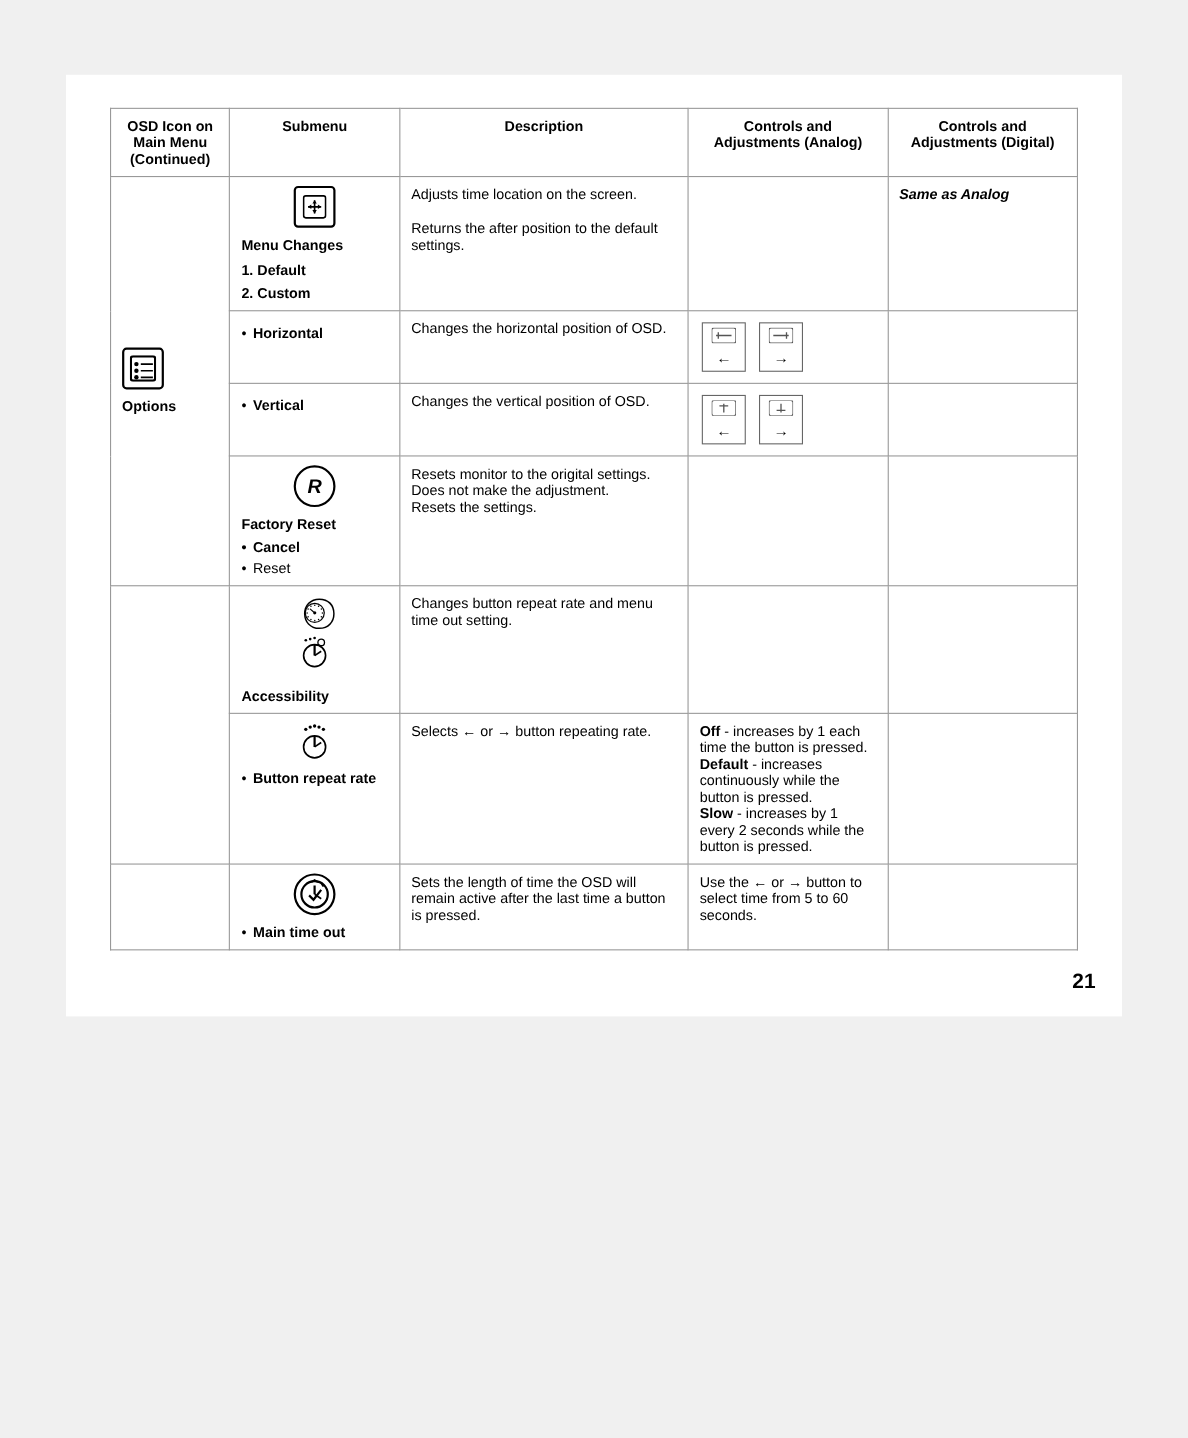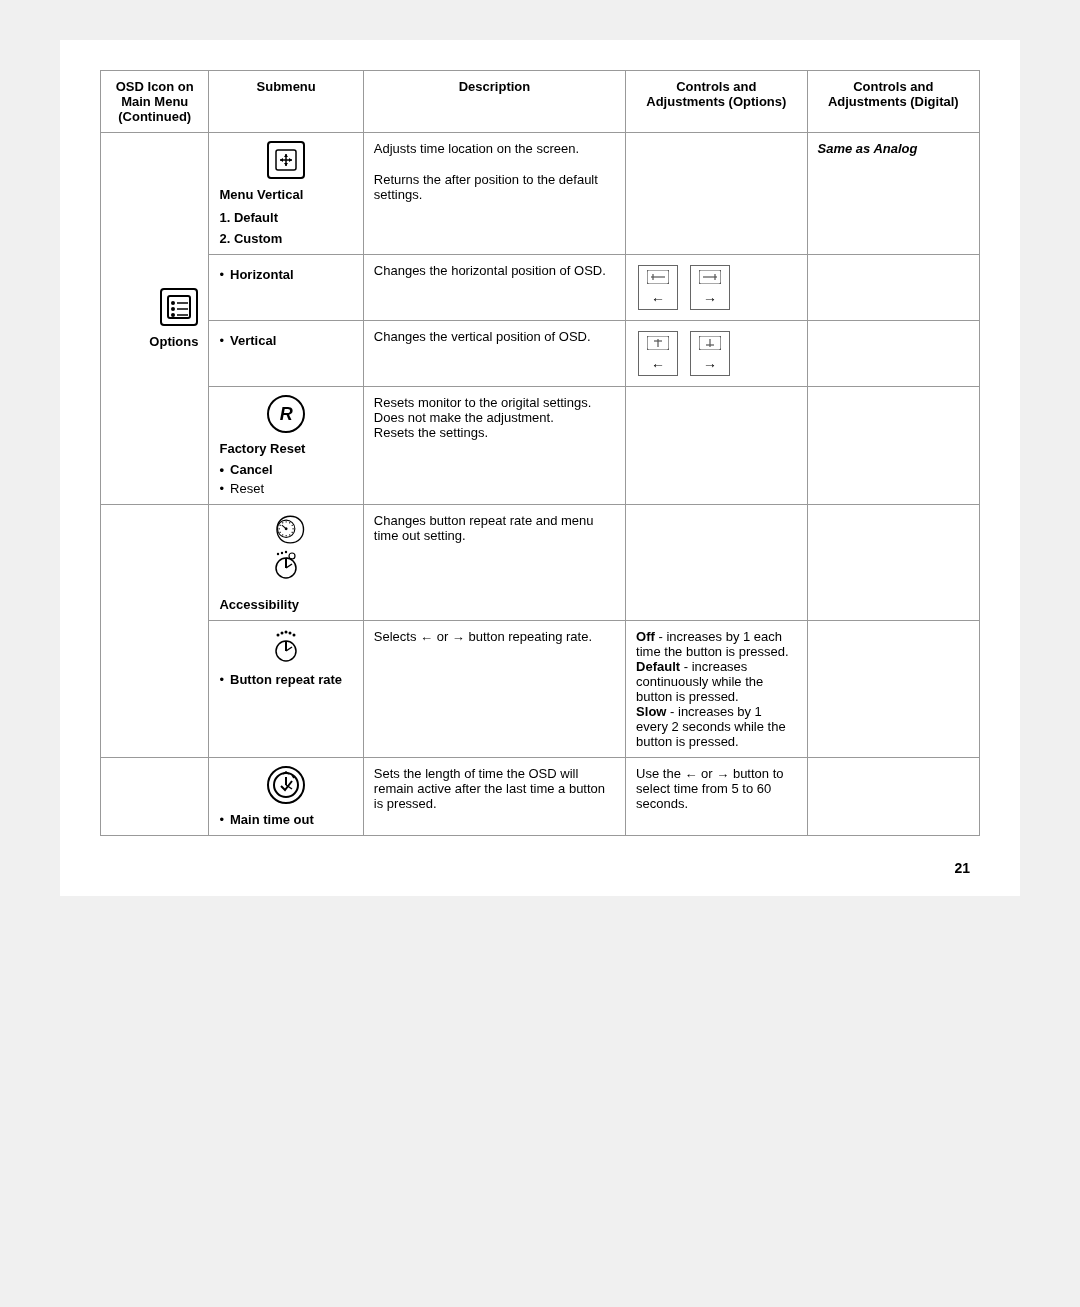--- a/index.html
+++ b/index.html
@@ -12,20 +12,21 @@
       justify-content: center;
       align-items: flex-start;
       min-height: 1307px;
       padding: 40px 20px;
     }
     .page {
       background: #fff;
       width: 960px;
       padding: 30px 40px 60px 40px;
       position: relative;
+      margin-top: 28px;
     }
     .main-table {
       width: 100%;
       border-collapse: collapse;
       border: 1px solid #999;
     }
     .main-table th, .main-table td {
       border: 1px solid #999;
       padding: 8px 10px;
       vertical-align: top;
@@ -132,22 +133,22 @@
       width: 38px;
       height: 38px;
       border: 2.5px solid #000;
       border-radius: 50%;
       font-size: 18px;
       margin-bottom: 4px;
     }
     .page-num {
       position: absolute;
       bottom: 20px;
-      right: 50px;
-      font-size: 14px;
+      right: 24px;
+      font-size: 19px;
       font-weight: bold;
     }
   </style>
 </head>
 <body>
 
 <div class="page">
   <table class="main-table">
     <colgroup>
       <col class="col-osd">
@@ -161,32 +162,32 @@
         <th style="text-align:center;">
           <span>OSD Icon on Main Menu (Continued)</span>
         </th>
         <th>
           <span>Submenu</span>
         </th>
         <th>
           <span>Description</span>
         </th>
         <th style="text-align:center;">
-          <span>Controls and Adjustments (Options)</span>
+          <span>Controls and Adjustments (Analog)</span>
         </th>
         <th style="text-align:center;">
           <span>Controls and Adjustments (Digital)</span>
         </th>
       </tr>
     </thead>
     <tbody>
 
       <tr>
 
-        <td rowspan="4" style="text-align:right; vertical-align:middle;">
+        <td rowspan="4" style="text-align:left; vertical-align:middle;">
           <div class="icon-options">
             <svg width="24" height="24" viewBox="0 0 24 24" fill="none">
               <rect x="1" y="1" width="22" height="22" rx="2" stroke="#000" stroke-width="2" fill="none"></rect>
               <circle cx="6" cy="8" r="2" fill="#000"></circle>
               <line x1="10" y1="8" x2="21" y2="8" stroke="#000" stroke-width="1.5"></line>
               <circle cx="6" cy="14" r="2" fill="#000"></circle>
               <line x1="10" y1="14" x2="21" y2="14" stroke="#000" stroke-width="1.5"></line>
               <circle cx="6" cy="20" r="2" fill="#000"></circle>
               <line x1="10" y1="20" x2="21" y2="20" stroke="#000" stroke-width="1.5"></line>
             </svg>
@@ -201,21 +202,21 @@
                 <rect x="1" y="1" width="20" height="20" rx="2" stroke="#000" stroke-width="1.5" fill="none"></rect>
                 <line x1="5" y1="11" x2="17" y2="11" stroke="#000" stroke-width="1.5"></line>
                 <line x1="11" y1="5" x2="11" y2="17" stroke="#000" stroke-width="1.5"></line>
                 <polygon points="5,11 8,9 8,13" fill="#000"></polygon>
                 <polygon points="17,11 14,9 14,13" fill="#000"></polygon>
                 <polygon points="11,5 9,8 13,8" fill="#000"></polygon>
                 <polygon points="11,17 9,14 13,14" fill="#000"></polygon>
               </svg>
             </div>
           </div>
-          <div class="submenu-label">Menu Vertical</div>
+          <div class="submenu-label">Menu Changes</div>
           <div style="margin-top:8px;" class="bold">1. Default</div>
           <div style="margin-top:6px;" class="bold">2. Custom</div>
         </td>
         <td>
           <div>Adjusts time location on the screen.</div>
           <div style="margin-top:16px;">Returns the after position to the default settings.</div>
         </td>
         <td></td>
         <td style="vertical-align:top; font-style:italic;">
           <span class="bold">Same as Analog</span>

